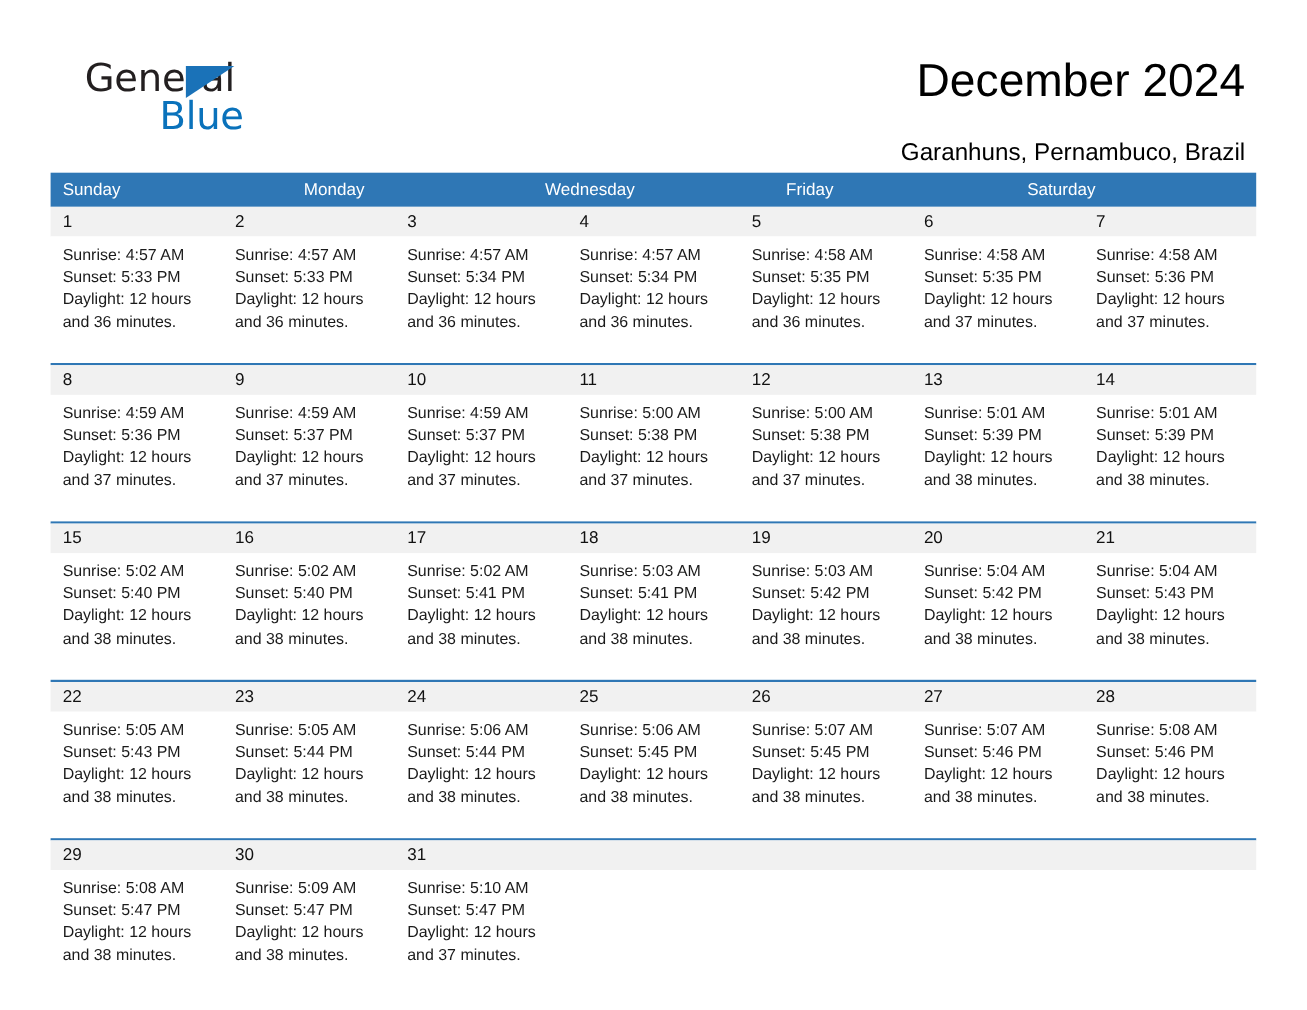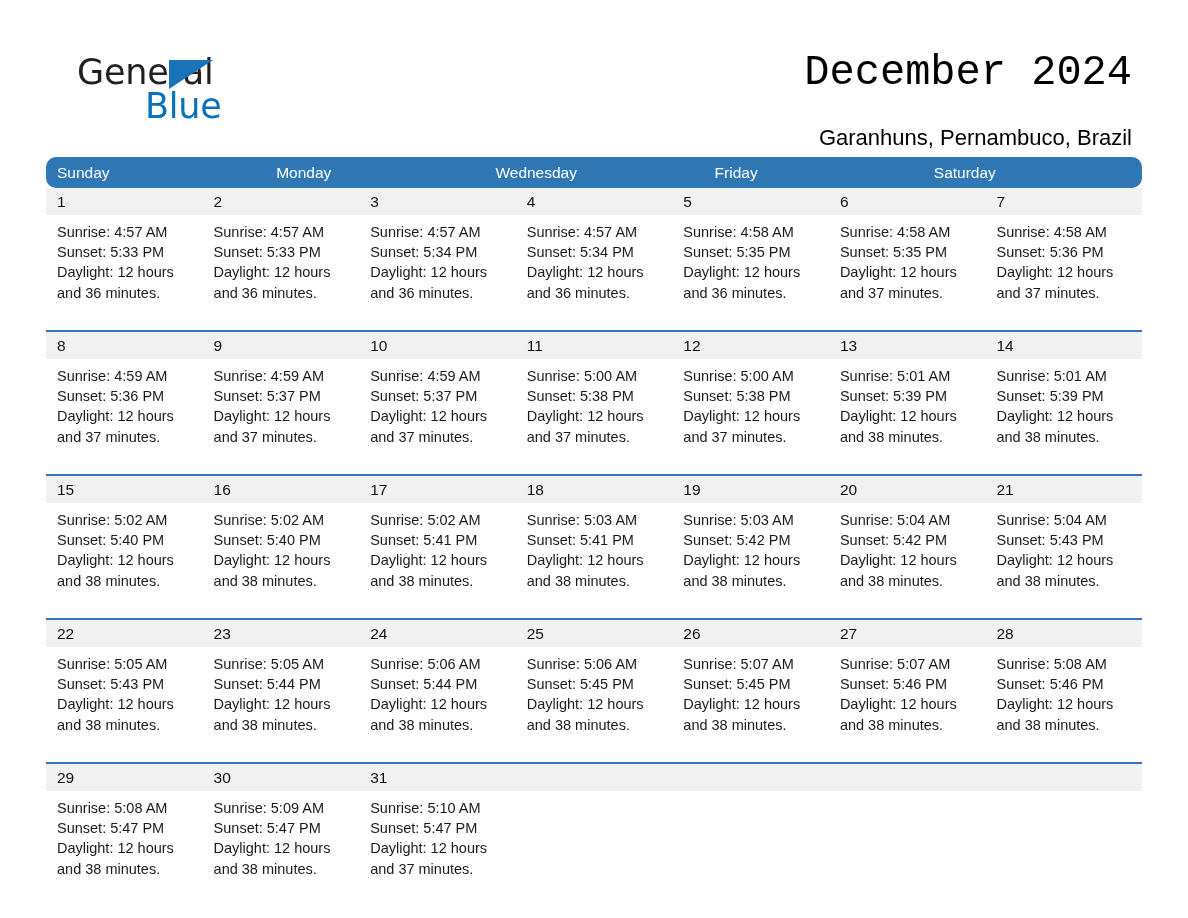--- a/index.html
+++ b/index.html
@@ -77,21 +77,20 @@
     right: 56px;
     top: 48px;
     text-align: right;
   }
   .month-title {
     font-size: 42px;
     line-height: 50px;
     font-weight: 400;
     color: #000000;
     white-space: nowrap;
-    font-family: Liberation Mono, monospace;
   }
   .location-subtitle {
     margin-top: 27px;
     font-size: 22px;
     line-height: 26px;
     font-weight: 400;
     color: #000000;
     white-space: nowrap;
   }
 
@@ -100,21 +99,20 @@
     position: absolute;
     left: 46px;
     top: 157px;
     width: 1096px;
   }
 
   .weekday-row {
     display: flex;
     background: #2f77b5;
     height: 31px;
-    border-radius: 10px;
   }
   .weekday-cell {
     flex: 1 1 0;
     color: #ffffff;
     font-size: 15.5px;
     line-height: 31px;
     padding-left: 11px;
     box-sizing: border-box;
     white-space: nowrap;
     overflow: hidden;

